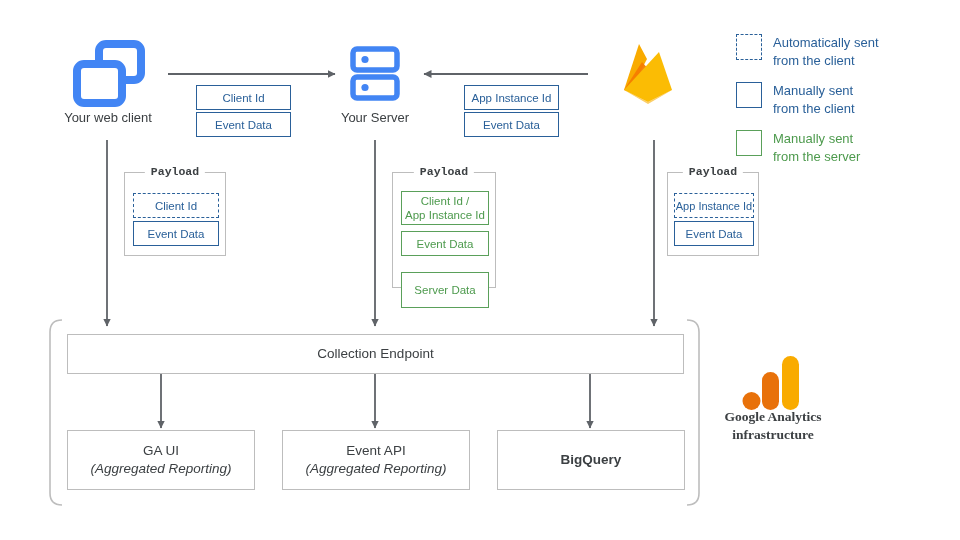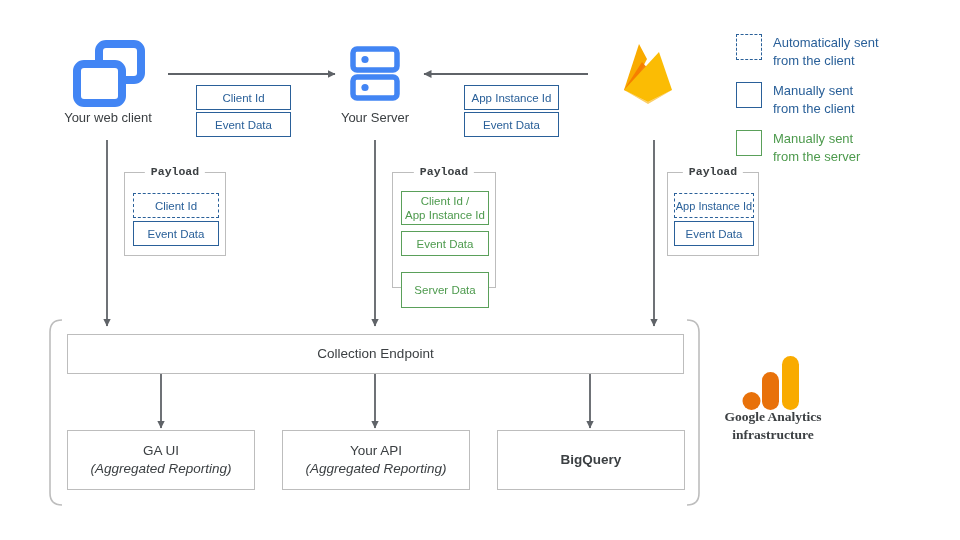--- a/index.html
+++ b/index.html
@@ -168,21 +168,21 @@
   <div class="abs grey-box" style="left:67px;top:334px;width:617px;height:40px;">
     <span>Collection Endpoint</span>
   </div>
 
   <div class="abs grey-box" style="left:67px;top:430px;width:188px;height:60px;">
     <span>GA UI</span>
     <span class="sub">(Aggregated Reporting)</span>
   </div>
 
   <div class="abs grey-box" style="left:282px;top:430px;width:188px;height:60px;">
-    <span>Your API</span>
+    <span>Event API</span>
     <span class="sub">(Aggregated Reporting)</span>
   </div>
 
   <div class="abs grey-box" style="left:497px;top:430px;width:188px;height:60px;font-weight:bold;">
     <span>BigQuery</span>
   </div>
 
   <svg class="abs" style="left:742px;top:356px;width:62px;height:58px;" viewBox="0 0 62 58">
     <rect x="40" y="0" width="17" height="54" rx="8.5" ry="8.5" fill="#f9ab00"></rect>
     <rect x="20" y="16" width="17" height="38" rx="8.5" ry="8.5" fill="#e8710a"></rect>

